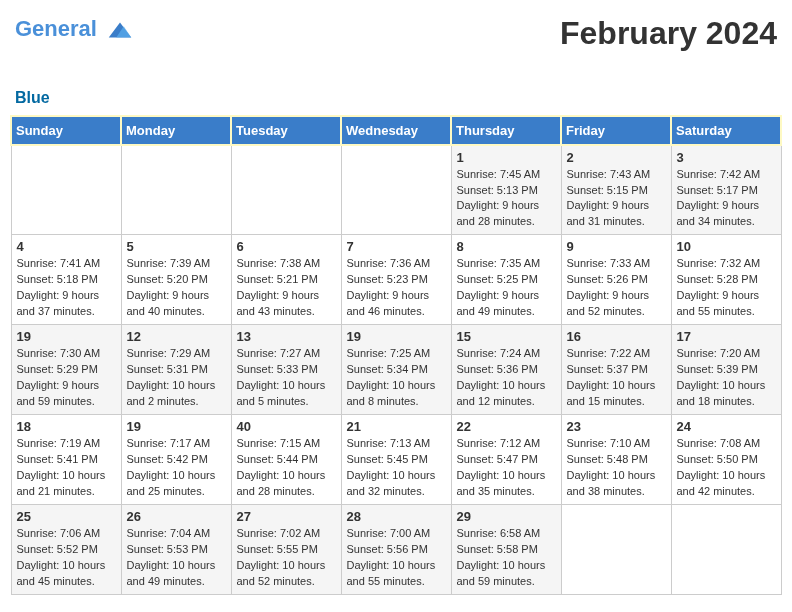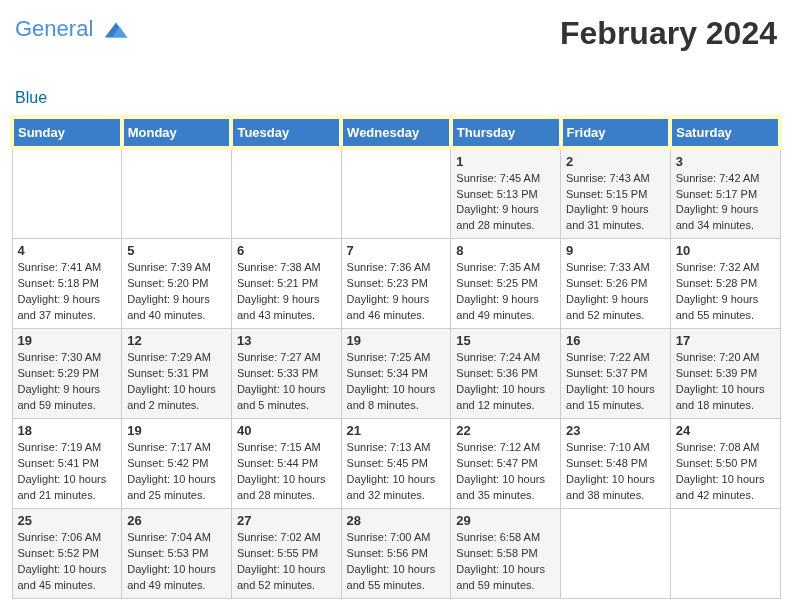--- a/index.html
+++ b/index.html
@@ -16,21 +16,21 @@
       align-items: flex-start;
       margin-bottom: 8px;
       padding: 5px 5px 0 5px;
     }
     .logo {
       display: flex;
       align-items: center;
     }
     .logo-text {
       font-size: 22px;
-      font-weight: normal;
+      font-weight: bold;
       color: #333;
       line-height: 1.1;
     }
     .logo-text span {
       color: #4a90d9;
     }
     .logo-icon {
       width: 30px;
       height: 30px;
       margin-left: 2px;
@@ -54,21 +54,21 @@
     }
     thead tr {
       background-color: #3a7dc9;
       color: #fff;
     }
     thead th {
       padding: 6px 4px;
       text-align: left;
       font-size: 13px;
       font-weight: bold;
-      border: 4px solid #fef9c3;
+      border: 2px solid #fef9c3;
     }
     tbody tr {
       vertical-align: top;
     }
     tbody tr:nth-child(odd) {
       background-color: #f5f5f5;
     }
     tbody tr:nth-child(even) {
       background-color: #ffffff;
     }

